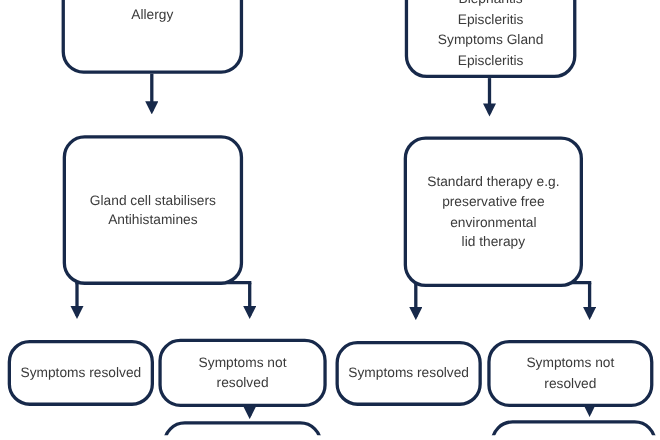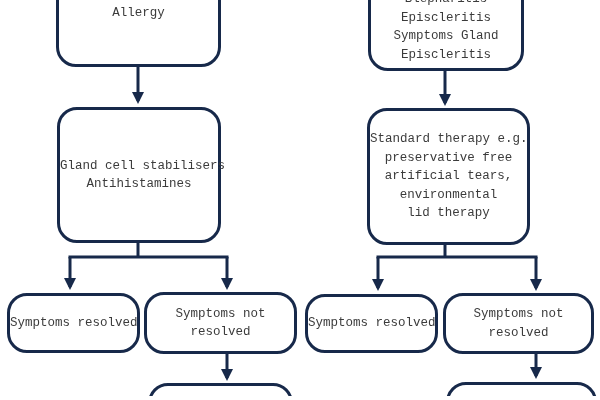--- a/index.html
+++ b/index.html
@@ -6,21 +6,21 @@
     margin: 0;
     padding: 0;
     background: #ffffff;
   }
   .canvas {
     position: relative;
     width: 600px;
     height: 396px;
     background: var(--color-background, #ffffff);
     overflow: hidden;
-    font-family: Liberation Mono, monospace;
+    font-family: Liberation Sans, sans-serif;
     color: var(--color-text, #3b3b3b);
   }
   .connectors {
     position: absolute;
     left: 0;
     top: 0;
     width: 600px;
     height: 400px;
   }
   .connectors line {
@@ -38,20 +38,21 @@
     background: #ffffff;
     font-size: 12.5px;
     line-height: 18.5px;
     text-align: center;
   }
   .box.center {
     display: flex;
     flex-direction: column;
     align-items: center;
     justify-content: center;
+    margin-top: 16px;
   }
   .box .text-block {
     width: 100%;
   }
   .box .anchored {
     position: absolute;
     left: 0;
     right: 0;
   }
   .line-text {
@@ -140,21 +141,20 @@
       <span class="line-text">Episcleritis</span>
       <span class="line-text">Symptoms Gland</span>
       <span class="line-text">Episcleritis</span>
     </div>
   </div>
 
   <div class="box center standard-box">
     <div class="text-block">
       <span class="line-text">Standard therapy e.g.</span>
       <span class="line-text">preservative free</span>
-      <span class="line-text">artificial tears,</span>
       <span class="line-text">environmental</span>
       <span class="line-text">lid therapy</span>
     </div>
   </div>
 
   <div class="box center right-resolved-box">
     <div class="text-block">
       <span class="line-text">Symptoms resolved</span>
     </div>
   </div>

